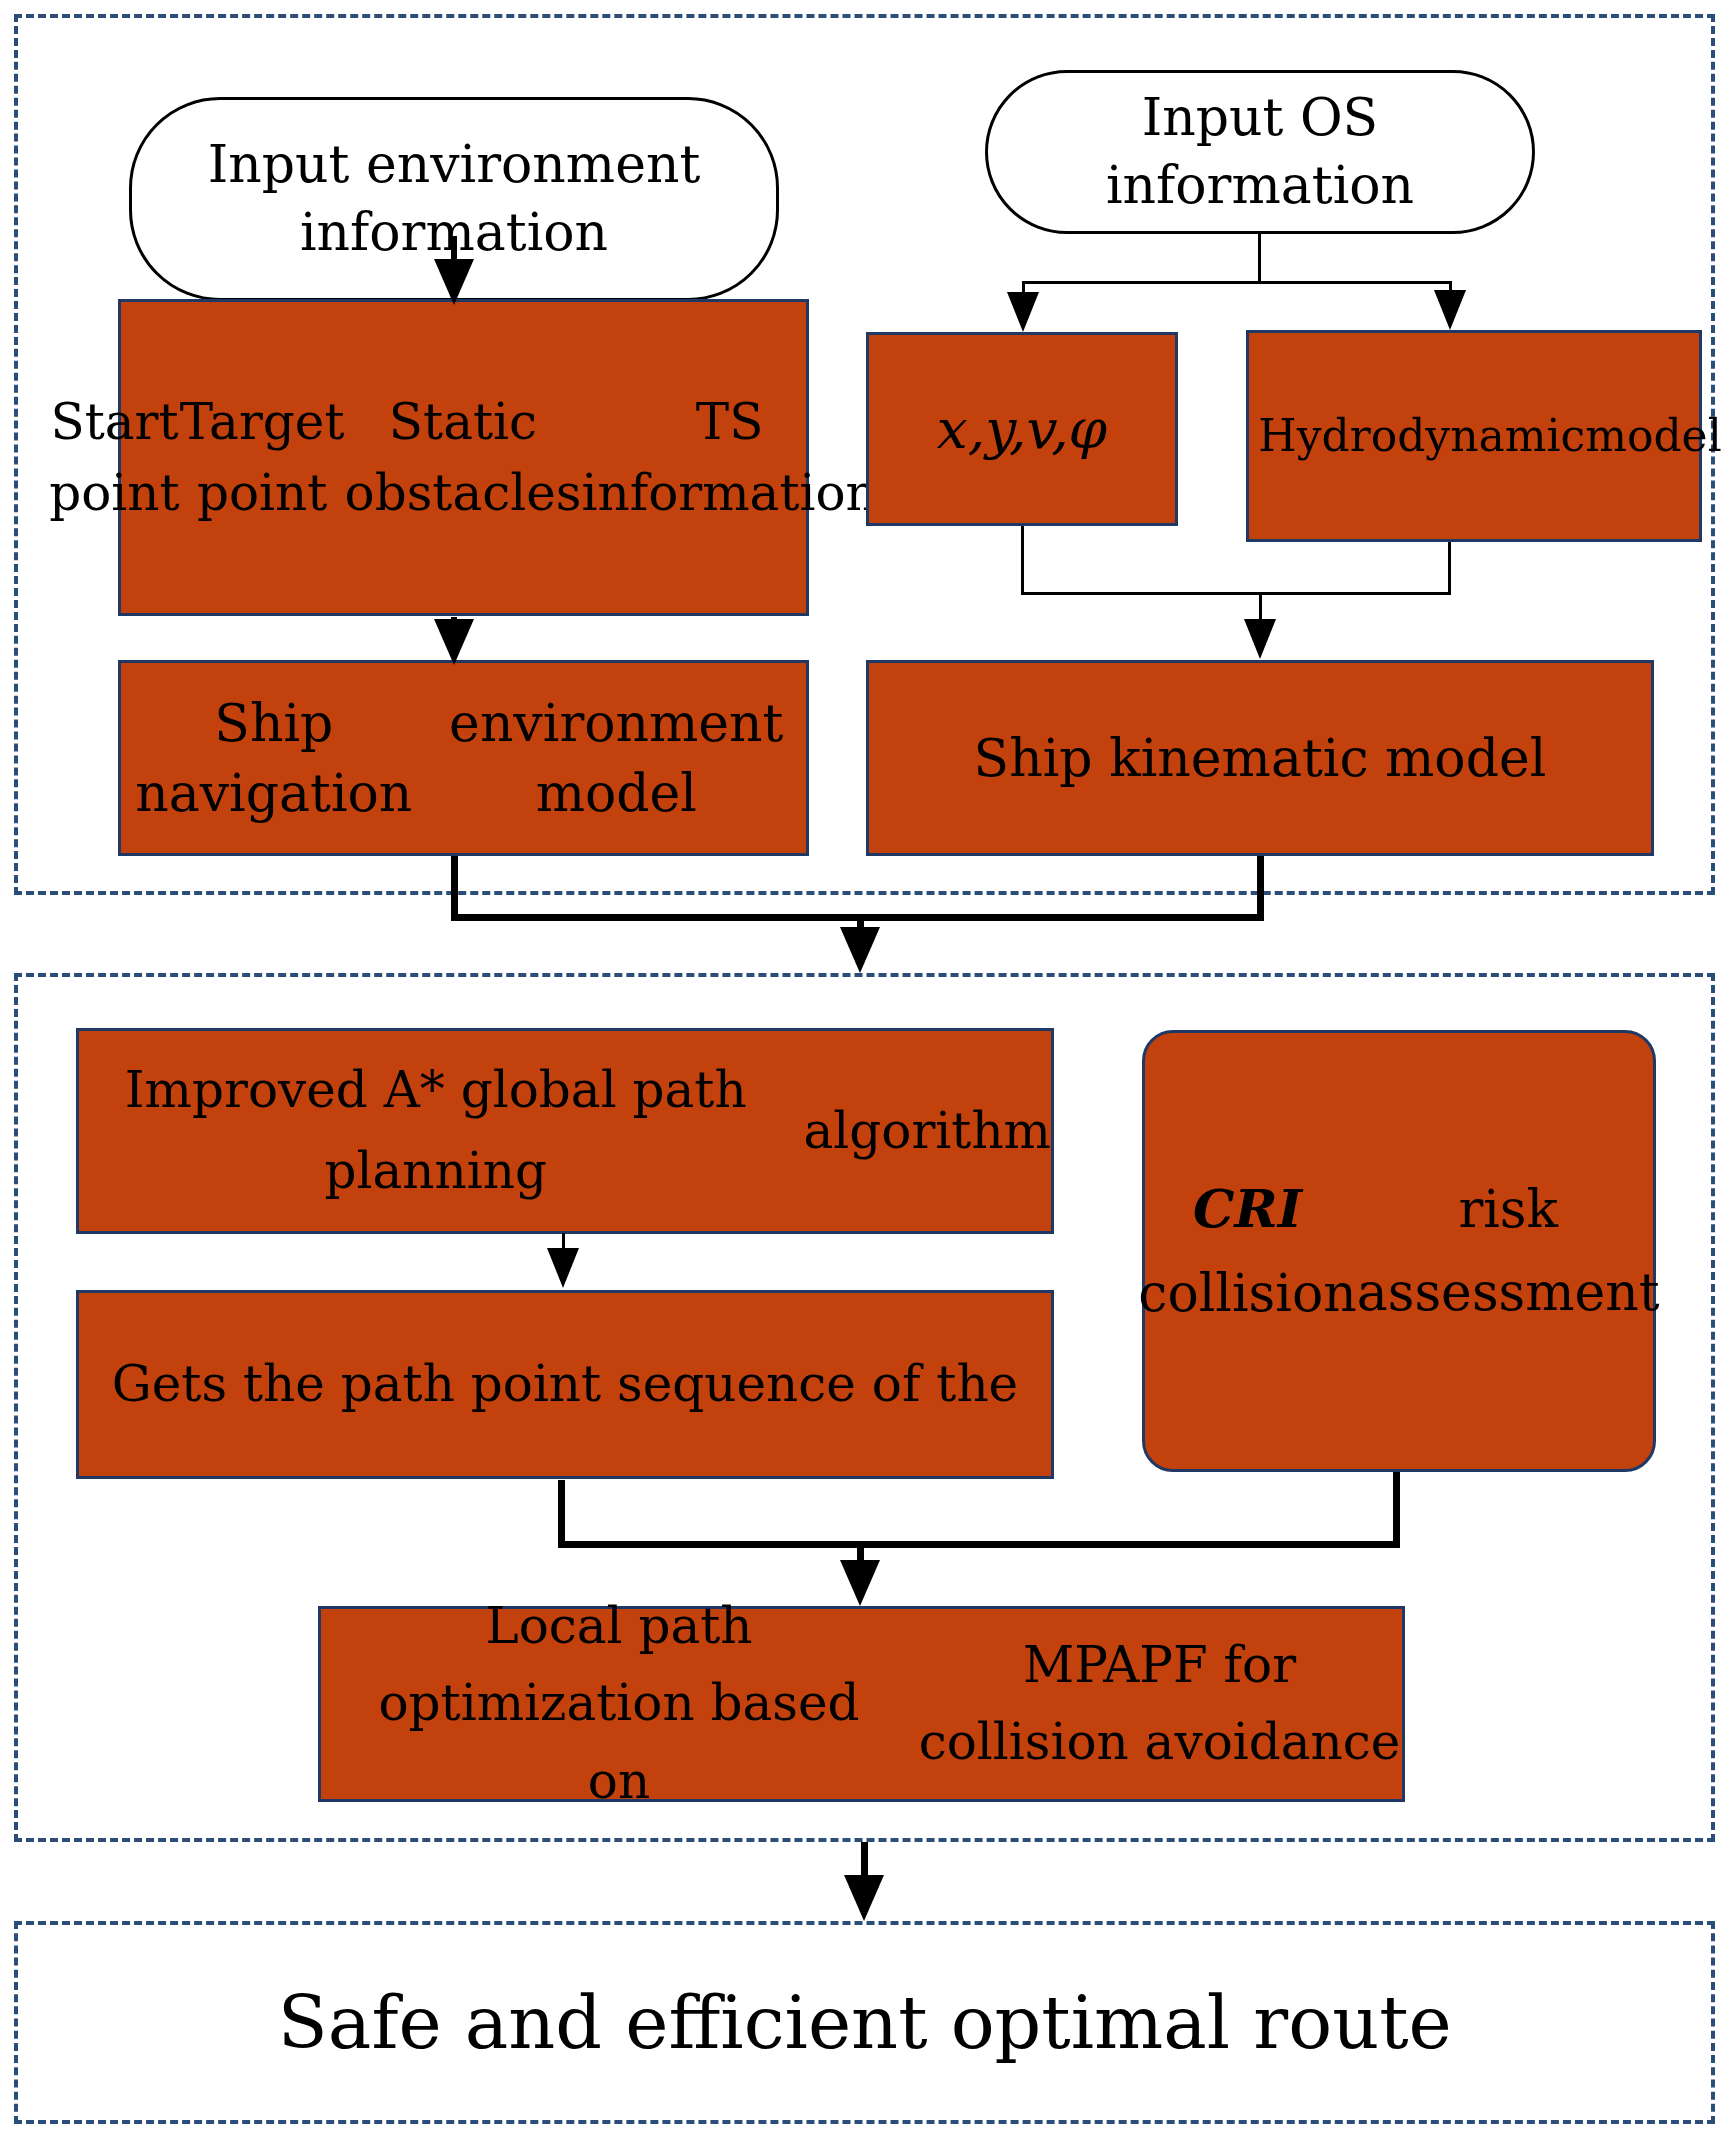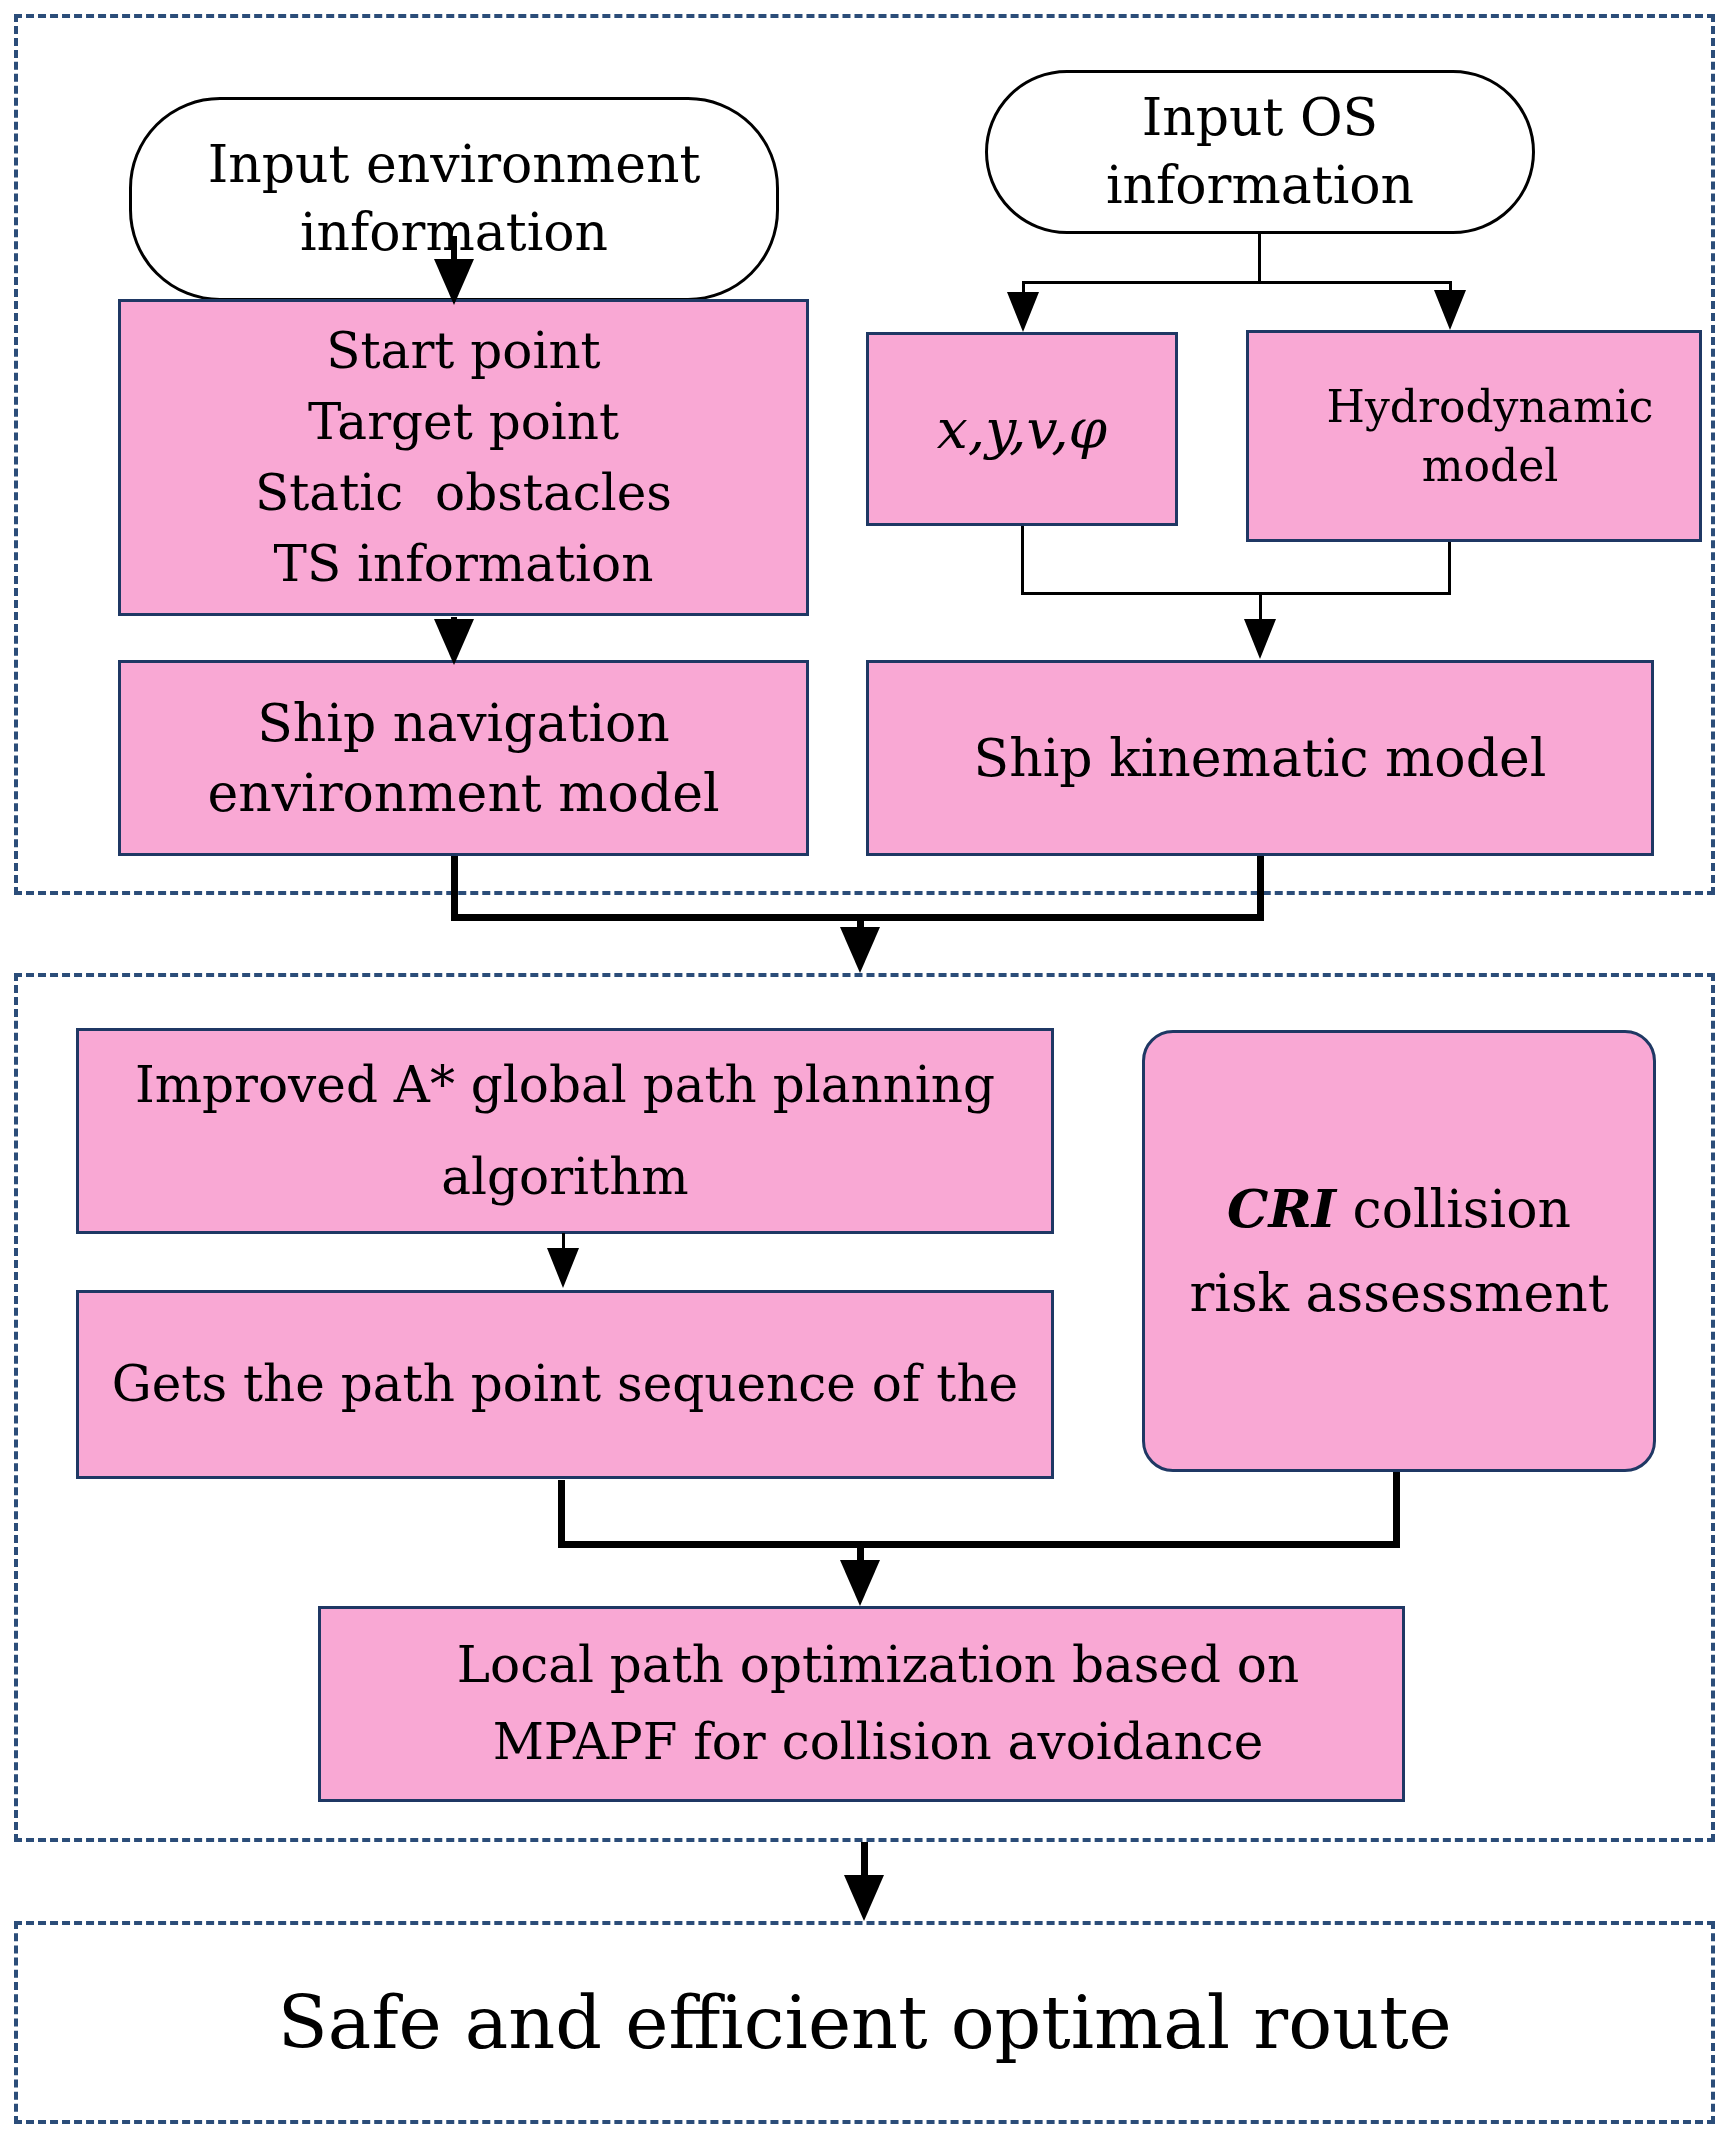--- a/index.html
+++ b/index.html
@@ -3,21 +3,21 @@
 <meta charset="utf-8">
 <style>
   html,body{margin:0;padding:0;background:#ffffff;}
   body{width:1729px;height:2142px;position:relative;overflow:hidden;
        font-family:"DejaVu Serif","Liberation Serif",serif;color:#000;}
   .canvas{position:absolute;left:0;top:0;width:1729px;height:2142px;}
   .abs{position:absolute;box-sizing:border-box;}
   
   .dashed{border:4.8px dashed #2b4d79;background:transparent;}
   
-  .fbox{border:3.8px solid #1f3864;background:#f9a8d4;display:flex;flex-direction:column;
+  .fbox{border:3.8px solid #1f3864;background:#c2410c;display:flex;flex-direction:row;
         align-items:center;justify-content:center;text-align:center;}
   .stadium{border:3.8px solid #000;border-radius:91px;background:#fff;display:flex;
            flex-direction:column;align-items:center;justify-content:center;text-align:center;}
   .stadium .tline{font-size:52px;line-height:1.30;}
   .t52{font-size:50px;line-height:1.42;white-space:pre-wrap;}
   .t54{font-size:52px;line-height:1.35;}
   .t46{font-size:44px;line-height:1.35;}
   .t-it{font-size:55px;font-style:italic;}
   .tf{font-size:50px;line-height:1.62;}
   .tg{font-size:50px;line-height:1.55;}

